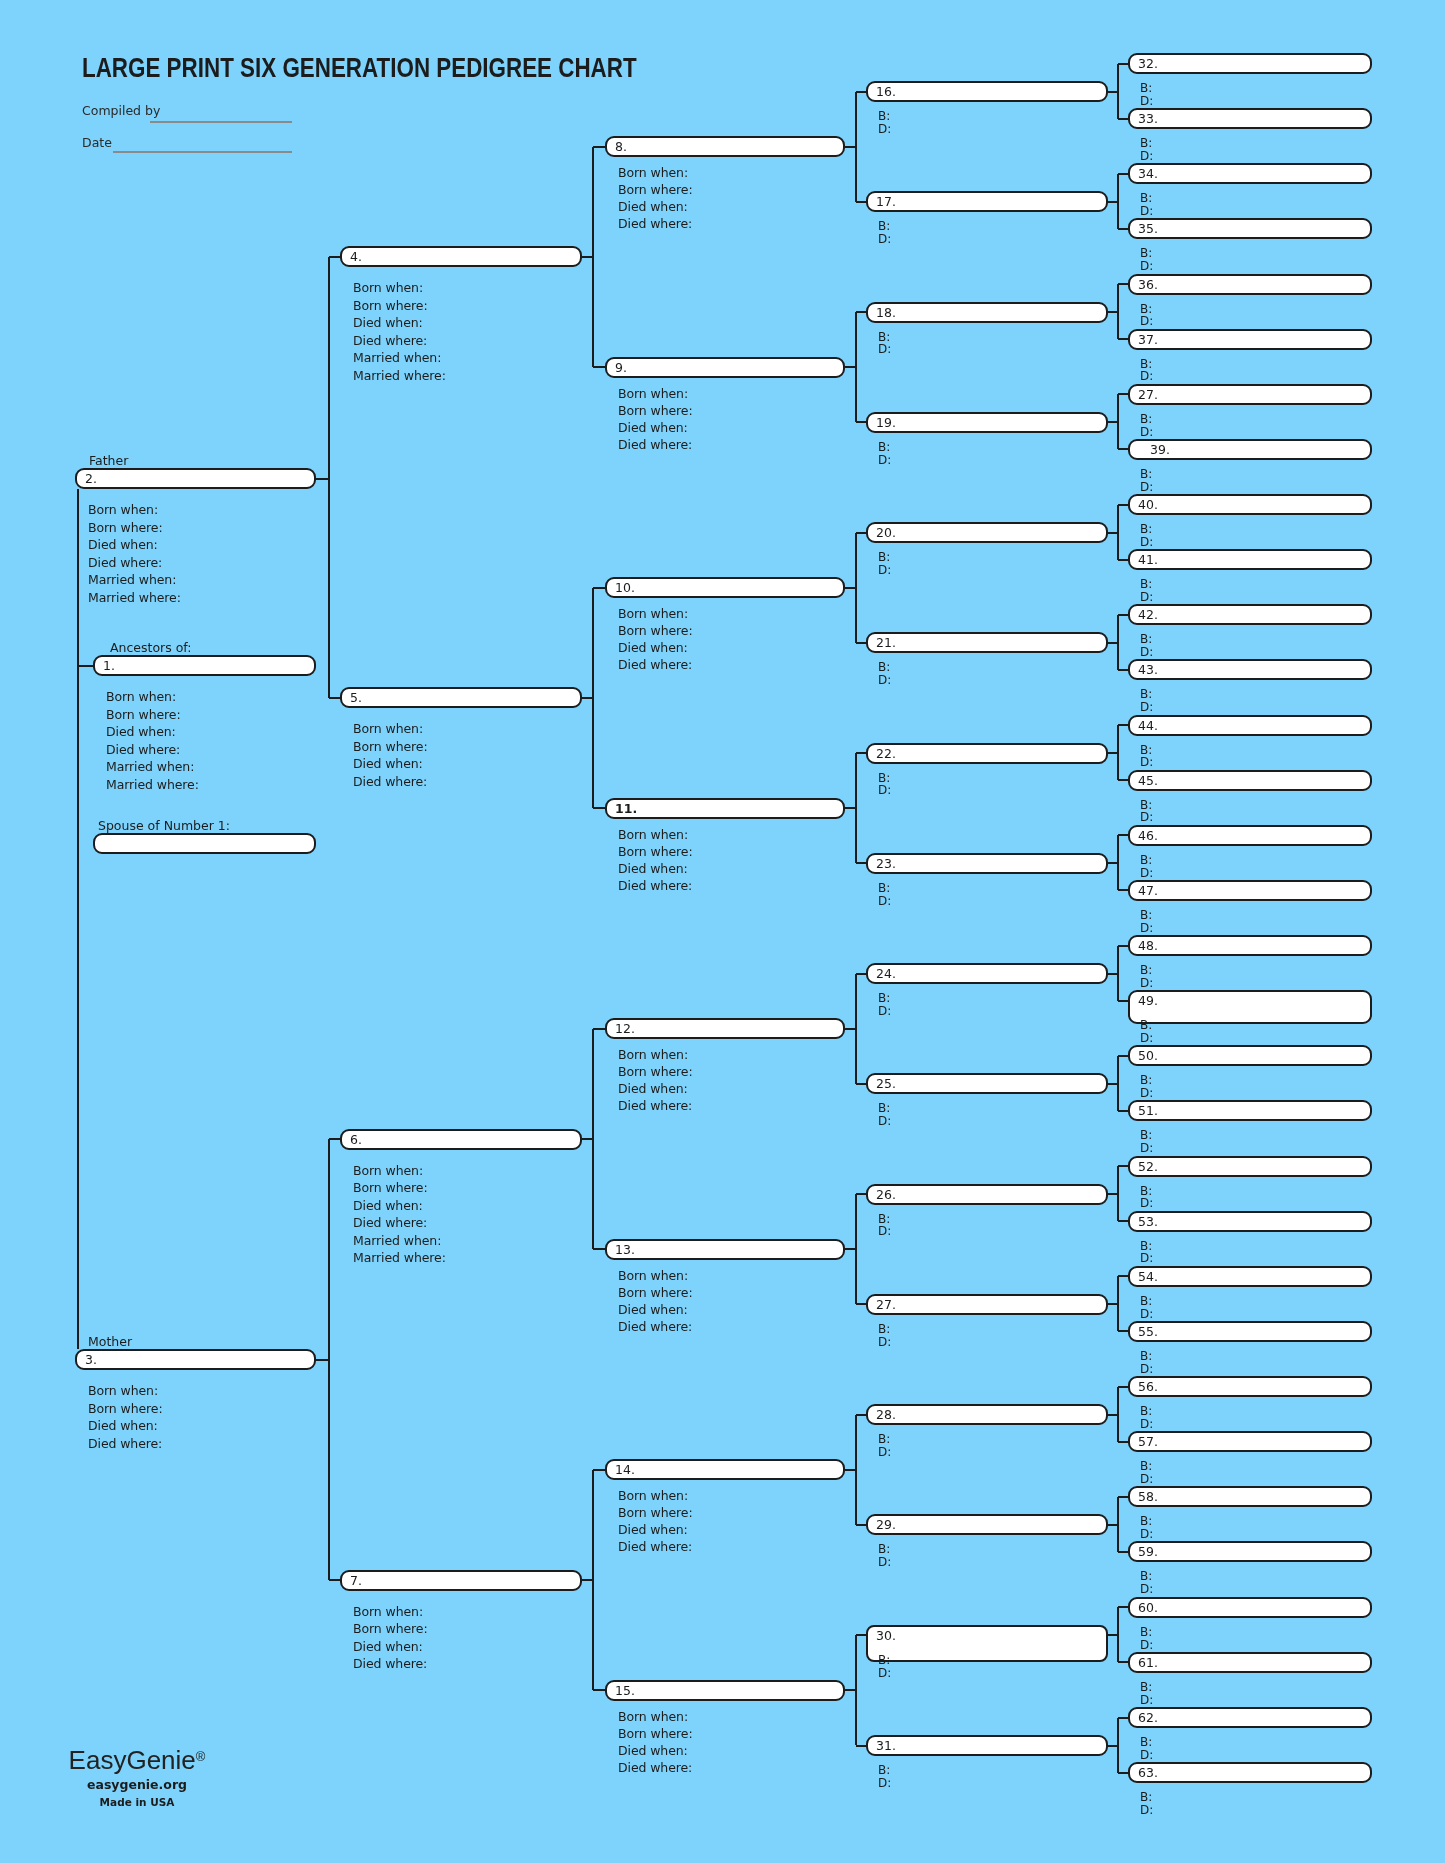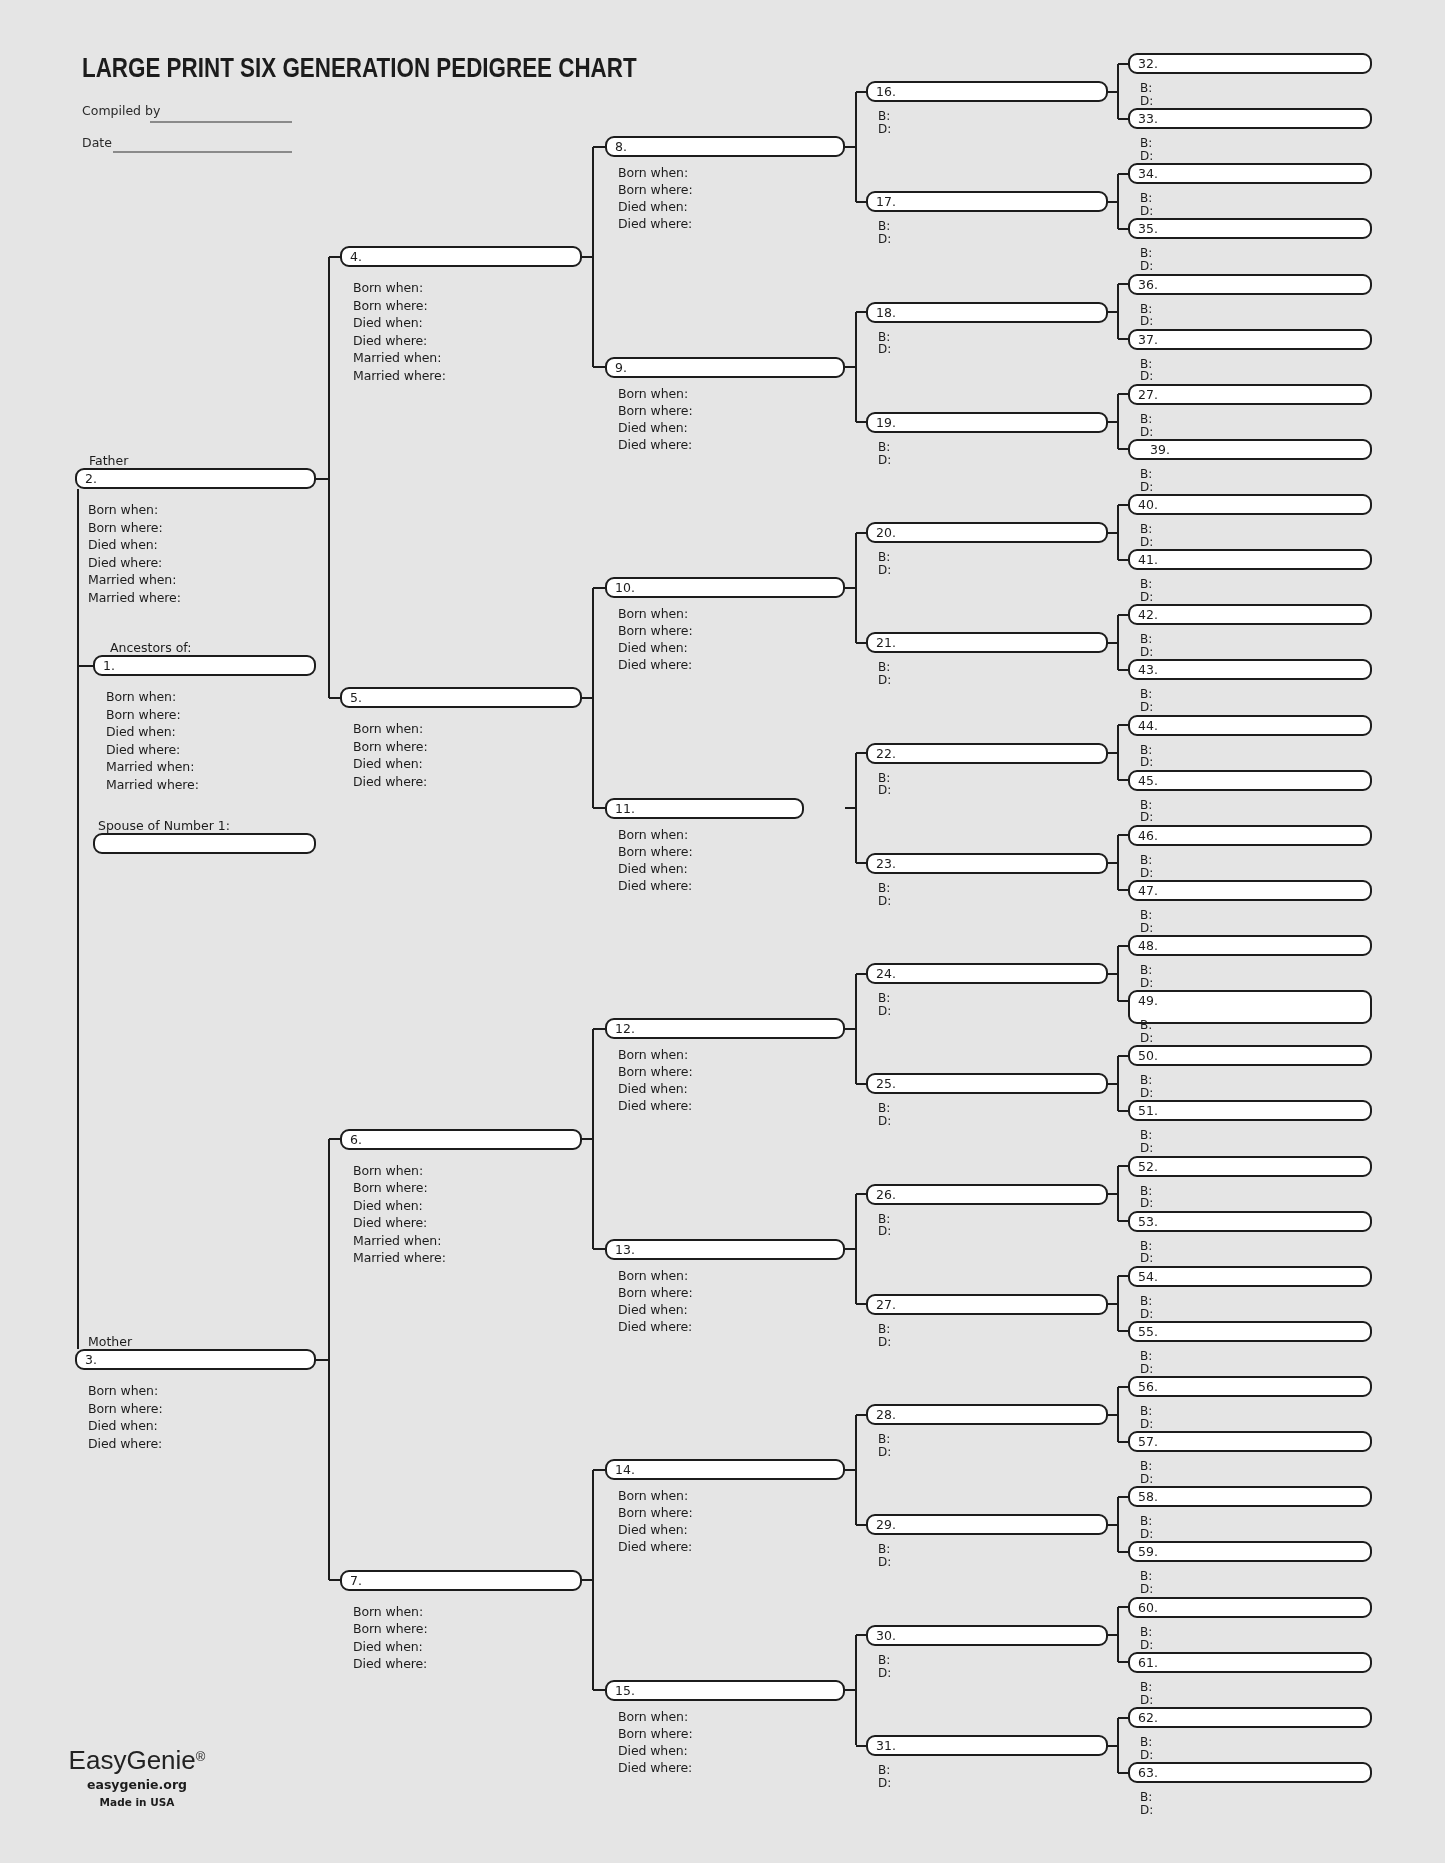--- a/index.html
+++ b/index.html
@@ -1,17 +1,17 @@
 <!DOCTYPE html>
 <html><head>
 <meta charset="utf-8">
 <style>
   html,body{margin:0;padding:0;background:#fff;}
   #stage{
-    position:relative;width:1445px;height:1863px;background:#e5e5e5;overflow:hidden;
+    position:relative;width:1445px;height:1863px;background:#7dd3fc;overflow:hidden;
     font-family:"DejaVu Sans",sans-serif;color:#1c1c1c;
   }
   .title{
     position:absolute;left:82px;top:52px;white-space:nowrap;
     font-family:"Liberation Sans",sans-serif;font-weight:bold;font-size:28px;
     transform:scaleX(.8);transform-origin:0 0;color:#1c1c1c;
   }
   .meta-label{position:absolute;font-size:12.5px;color:#2a2a2a;}
   .meta-value{position:absolute;font-size:12.5px;color:#2a2a2a;}
   .blank{position:absolute;height:1.5px;background:#8a8a8a;}
@@ -120,21 +120,21 @@
       <div class="fld" style="left: 618px; top: 402.667px;">Born where:</div>
       <div class="fld" style="left: 618px; top: 419.667px;">Died when:</div>
       <div class="fld" style="left: 618px; top: 436.667px;">Died where:</div>
       <div class="pbox" style="left: 605px; top: 577.2px; width: 240px; height: 21px; border-color: rgb(28, 28, 28);">
         <span class="num">10.</span>
       </div>
       <div class="fld" style="left: 618px; top: 606.2px;">Born when:</div>
       <div class="fld" style="left: 618px; top: 623.2px;">Born where:</div>
       <div class="fld" style="left: 618px; top: 640.2px;">Died when:</div>
       <div class="fld" style="left: 618px; top: 657.2px;">Died where:</div>
-      <div class="pbox" style="left: 605px; top: 797.733px; width: 199px; height: 21px; border-color: rgb(28, 28, 28);">
+      <div class="pbox" style="left: 605px; top: 797.733px; width: 240px; height: 21px; border-color: rgb(28, 28, 28); font-weight: bold;">
         <span class="num">11.</span>
       </div>
       <div class="fld" style="left: 618px; top: 826.733px;">Born when:</div>
       <div class="fld" style="left: 618px; top: 843.733px;">Born where:</div>
       <div class="fld" style="left: 618px; top: 860.733px;">Died when:</div>
       <div class="fld" style="left: 618px; top: 877.733px;">Died where:</div>
       <div class="pbox" style="left: 605px; top: 1018.27px; width: 240px; height: 21px; border-color: rgb(28, 28, 28);">
         <span class="num">12.</span>
       </div>
       <div class="fld" style="left: 618px; top: 1047.27px;">Born when:</div>
@@ -225,21 +225,21 @@
       <div class="pbox" style="left: 866px; top: 1404.2px; width: 242px; height: 21px; border-color: rgb(28, 28, 28);">
         <span class="num">28.</span>
       </div>
       <div class="fld bd" style="left: 878px; top: 1432.2px;">B:</div>
       <div class="fld bd" style="left: 878px; top: 1445px;">D:</div>
       <div class="pbox" style="left: 866px; top: 1514.47px; width: 242px; height: 21px; border-color: rgb(28, 28, 28);">
         <span class="num">29.</span>
       </div>
       <div class="fld bd" style="left: 878px; top: 1542.47px;">B:</div>
       <div class="fld bd" style="left: 878px; top: 1555.27px;">D:</div>
-      <div class="pbox" style="left: 866px; top: 1624.73px; width: 242px; height: 21px; border-color: rgb(28, 28, 28);">
+      <div class="pbox" style="left: 866px; top: 1624.73px; width: 242px; height: 37px; border-color: rgb(28, 28, 28); border-radius: 8px;">
         <span class="num">30.</span>
       </div>
       <div class="fld bd" style="left: 878px; top: 1652.73px;">B:</div>
       <div class="fld bd" style="left: 878px; top: 1665.53px;">D:</div>
       <div class="pbox" style="left: 866px; top: 1735px; width: 242px; height: 21px; border-color: rgb(28, 28, 28);">
         <span class="num">31.</span>
       </div>
       <div class="fld bd" style="left: 878px; top: 1763px;">B:</div>
       <div class="fld bd" style="left: 878px; top: 1775.8px;">D:</div>
       <div class="pbox" style="left: 1128px; top: 53px; width: 244px; height: 21px; border-color: rgb(28, 28, 28);">

